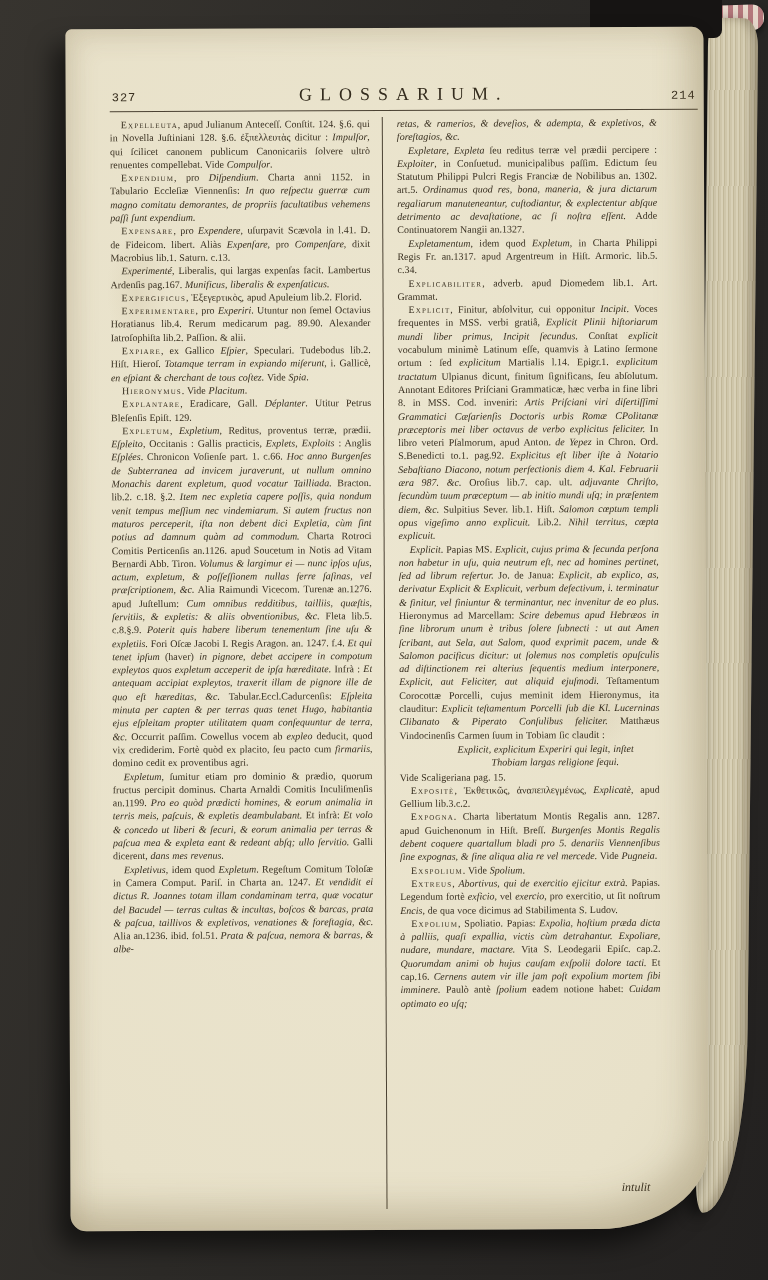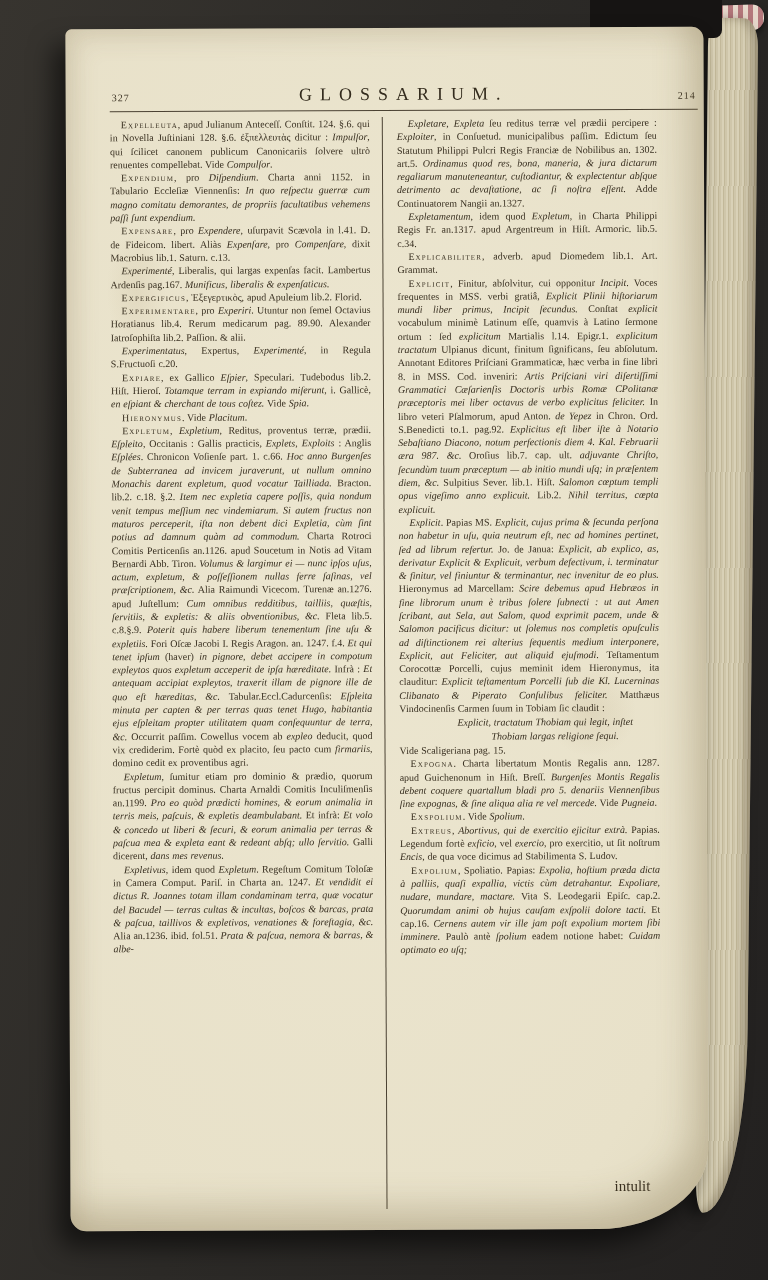--- a/index.html
+++ b/index.html
@@ -39,38 +39,38 @@
   .page::after{
     content:"";position:absolute;inset:0;pointer-events:none;
     border-radius:inherit;
     box-shadow:inset -16px -22px 34px rgba(110,92,55,.28), inset 10px 10px 24px rgba(110,92,55,.14);
   }
   .stain{position:absolute;border-radius:50%;pointer-events:none;}
   .stain-a{left:40px;top:200px;width:60px;height:120px;background:radial-gradient(closest-side,rgba(150,125,80,.10),transparent);}
   .stain-b{right:70px;top:640px;width:90px;height:90px;background:radial-gradient(closest-side,rgba(150,125,80,.12),transparent);}
   .textblock{position:absolute;left:44px;top:56px;width:588px;}
   .header-row{display:flex;align-items:baseline;padding:0 2px 4px 2px;}
-  .page-num{font-size:10px;color:#3a3122;letter-spacing:1px;}
+  .page-num{font-size:12px;color:#3a3122;letter-spacing:1px;font-family:Liberation Mono, monospace;}
   .title{flex:1;text-align:center;font-size:18px;letter-spacing:8px;color:#332b1d;}
   .header-rule{border-top:1.8px solid #4b4233;height:0;margin:1px 0 6px 0;}
   .cols{display:flex;}
   .col{
     width:260px;height:1088px;overflow:hidden;text-align:justify;
     font-size:10px;line-height:13.3px;color:#382f20;word-spacing:.3px;
   }
   .col-right{margin-left:12px;padding-left:14px;border-left:1.2px solid #4b4233;height:1092px;}
   p.para{margin:0;text-indent:11px;}
   p.noindent{text-indent:0;}
   p.verse1{text-align:left;text-indent:58px;margin-top:1px;}
   p.verse2{text-align:left;text-indent:92px;margin-bottom:1px;}
   .seg-sc{font-variant:small-caps;letter-spacing:1.1px;}
   .seg-i{font-style:italic;}
   .catchword{
     position:absolute;right:58px;bottom:34px;
-    font-size:15px;color:#382f20;
+    font-style:italic;font-size:12px;color:#382f20;
   }
 </style>
 </head>
 <body>
 
 <div class="backdrop"></div>
 <div class="endband"></div>
 <div class="fore-edge"></div>
 <div class="top-shadow"></div>
 
@@ -87,36 +87,38 @@
     <div class="header-rule"></div>
 
     <div class="cols">
       <div class="col col-left">
           <p class="para"><span class="seg-sc">Expelleuta</span><span class="seg-r">, apud Julianum Anteceſſ. Conſtit. 124. §.6. qui in Novella Juſtiniani 128. §.6. ἐξπελλευτὰς dicitur : </span><span class="seg-i">Impulſor</span><span class="seg-r">, qui ſcilicet canonem publicum Canonicariis ſolvere ultrò renuentes compellebat. Vide </span><span class="seg-i">Compulſor</span><span class="seg-r">.</span></p>
           <p class="para"><span class="seg-sc">Expendium</span><span class="seg-r">, pro </span><span class="seg-i">Diſpendium</span><span class="seg-r">. Charta anni 1152. in Tabulario Eccleſiæ Viennenſis: </span><span class="seg-i">In quo reſpectu guerræ cum magno comitatu demorantes, de propriis facultatibus vehemens paſſi ſunt expendium.</span></p>
           <p class="para"><span class="seg-sc">Expensare</span><span class="seg-r">, pro </span><span class="seg-i">Expendere</span><span class="seg-r">, uſurpavit Scævola in l.41. D. de Fideicom. libert. Aliàs </span><span class="seg-i">Expenſare</span><span class="seg-r">, pro </span><span class="seg-i">Compenſare</span><span class="seg-r">, dixit Macrobius lib.1. Saturn. c.13.</span></p>
           <p class="para"><span class="seg-i">Experimenté</span><span class="seg-r">, Liberalis, qui largas expenſas facit. Lambertus Ardenſis pag.167. </span><span class="seg-i">Munificus, liberalis &amp; expenſaticus.</span></p>
           <p class="para"><span class="seg-sc">Expergificus</span><span class="seg-r">, Ἐξεγερτικὸς, apud Apuleium lib.2. Florid.</span></p>
           <p class="para"><span class="seg-sc">Experimentare</span><span class="seg-r">, pro </span><span class="seg-i">Experiri</span><span class="seg-r">. Utuntur non ſemel Octavius Horatianus lib.4. Rerum medicarum pag. 89.90. Alexander Iatroſophiſta lib.2. Paſſion. &amp; alii.</span></p>
-          <p class="para"><span class="seg-i">Experimentatus</span><span class="seg-r">, Expertus, </span><span class="seg-i">Experimenté</span><span class="seg-r">, in Regula S.Fructuoſi c.20.</span></p>
           <p class="para"><span class="seg-sc">Expiare</span><span class="seg-r">, ex Gallico </span><span class="seg-i">Eſpier</span><span class="seg-r">, Speculari. Tudebodus lib.2. Hiſt. Hieroſ. </span><span class="seg-i">Totamque terram in expiando miſerunt</span><span class="seg-r">, i. Gallicè, </span><span class="seg-i">en eſpiant &amp; cherchant de tous coſtez.</span><span class="seg-r"> Vide </span><span class="seg-i">Spia</span><span class="seg-r">.</span></p>
           <p class="para"><span class="seg-sc">Hieronymus</span><span class="seg-r">. Vide </span><span class="seg-i">Placitum</span><span class="seg-r">.</span></p>
+          <p class="para"><span class="seg-sc">Explantare</span><span class="seg-r">, Eradicare, Gall. </span><span class="seg-i">Déplanter</span><span class="seg-r">. Utitur Petrus Bleſenſis Epiſt. 129.</span></p>
           <p class="para"><span class="seg-sc">Expletum</span><span class="seg-r">, </span><span class="seg-i">Expletium</span><span class="seg-r">, Reditus, proventus terræ, prædii. </span><span class="seg-i">Eſpleito</span><span class="seg-r">, Occitanis : Gallis practicis, </span><span class="seg-i">Explets, Exploits</span><span class="seg-r"> : Anglis </span><span class="seg-i">Eſplées</span><span class="seg-r">. Chronicon Voſienſe part. 1. c.66. </span><span class="seg-i">Hoc anno Burgenſes de Subterranea ad invicem juraverunt, ut nullum omnino Monachis darent expletum, quod vocatur Tailliada.</span><span class="seg-r"> Bracton. lib.2. c.18. §.2. </span><span class="seg-i">Item nec expletia capere poſſis, quia nondum venit tempus meſſium nec vindemiarum. Si autem fructus non maturos perceperit, iſta non debent dici Expletia, cùm ſint potius ad damnum quàm ad commodum.</span><span class="seg-r"> Charta Rotroci Comitis Perticenſis an.1126. apud Soucetum in Notis ad Vitam Bernardi Abb. Tiron. </span><span class="seg-i">Volumus &amp; largimur ei — nunc ipſos uſus, actum, expletum, &amp; poſſeſſionem nullas ferre ſaſinas, vel præſcriptionem, &amp;c.</span><span class="seg-r"> Alia Raimundi Vicecom. Turenæ an.1276. apud Juſtellum: </span><span class="seg-i">Cum omnibus redditibus, tailliis, quæſtis, ſervitiis, &amp; expletis: &amp; aliis obventionibus, &amp;c.</span><span class="seg-r"> Fleta lib.5. c.8.§.9. </span><span class="seg-i">Poterit quis habere liberum tenementum ſine uſu &amp; expletiis.</span><span class="seg-r"> Fori Oſcæ Jacobi I. Regis Aragon. an. 1247. f.4. </span><span class="seg-i">Et qui tenet ipſum</span><span class="seg-r"> (haver) </span><span class="seg-i">in pignore, debet accipere in compotum expleytos quos expletum acceperit de ipſa hæreditate.</span><span class="seg-r"> Infrà : </span><span class="seg-i">Et antequam accipiat expleytos, traxerit illam de pignore ille de quo eſt hæreditas, &amp;c.</span><span class="seg-r"> Tabular.Eccl.Cadurcenſis: </span><span class="seg-i">Eſpleita minuta per capten &amp; per terras quas tenet Hugo, habitantia ejus eſpleitam propter utilitatem quam conſequuntur de terra, &amp;c.</span><span class="seg-r"> Occurrit paſſim. Cowellus vocem ab </span><span class="seg-i">expleo</span><span class="seg-r"> deducit, quod vix crediderim. Fortè quòd ex placito, ſeu pacto cum </span><span class="seg-i">firmariis</span><span class="seg-r">, domino cedit ex proventibus agri.</span></p>
           <p class="para"><span class="seg-i">Expletum</span><span class="seg-r">, ſumitur etiam pro dominio &amp; prædio, quorum fructus percipit dominus. Charta Arnaldi Comitis Inculiſmenſis an.1199. </span><span class="seg-i">Pro eo quòd prædicti homines, &amp; eorum animalia in terris meis, paſcuis, &amp; expletis deambulabant.</span><span class="seg-r"> Et infrà: </span><span class="seg-i">Et volo &amp; concedo ut liberi &amp; ſecuri, &amp; eorum animalia per terras &amp; paſcua mea &amp; expleta eant &amp; redeant abſq; ullo ſervitio.</span><span class="seg-r"> Galli dicerent, </span><span class="seg-i">dans mes revenus</span><span class="seg-r">.</span></p>
           <p class="para"><span class="seg-i">Expletivus</span><span class="seg-r">, idem quod </span><span class="seg-i">Expletum</span><span class="seg-r">. Regeſtum Comitum Toloſæ in Camera Comput. Pariſ. in Charta an. 1247. </span><span class="seg-i">Et vendidit ei dictus R. Joannes totam illam condaminam terra, quæ vocatur del Bacudel — terras cultas &amp; incultas, boſcos &amp; barcas, prata &amp; paſcua, taillivos &amp; expletivos, venationes &amp; foreſtagia, &amp;c.</span><span class="seg-r"> Alia an.1236. ibid. fol.51. </span><span class="seg-i">Prata &amp; paſcua, nemora &amp; barras, &amp; albe-</span></p>
         </div>
       <div class="col col-right">
+          <p class="para noindent"><span class="seg-i">retas, &amp; ramerios, &amp; deveſios, &amp; adempta, &amp; expletivos, &amp; foreſtagios, &amp;c.</span></p>
           <p class="para"><span class="seg-i">Expletare</span><span class="seg-r">, </span><span class="seg-i">Expleta</span><span class="seg-r"> ſeu reditus terræ vel prædii percipere : </span><span class="seg-i">Exploiter</span><span class="seg-r">, in Conſuetud. municipalibus paſſim. Edictum ſeu Statutum Philippi Pulcri Regis Franciæ de Nobilibus an. 1302. art.5. </span><span class="seg-i">Ordinamus quod res, bona, maneria, &amp; jura dictarum regaliarum manuteneantur, cuſtodiantur, &amp; explectentur abſque detrimento ac devaſtatione, ac ſi noſtra eſſent.</span><span class="seg-r"> Adde Continuatorem Nangii an.1327.</span></p>
           <p class="para"><span class="seg-i">Expletamentum</span><span class="seg-r">, idem quod </span><span class="seg-i">Expletum</span><span class="seg-r">, in Charta Philippi Regis Fr. an.1317. apud Argentreum in Hiſt. Armoric. lib.5. c.34.</span></p>
           <p class="para"><span class="seg-sc">Explicabiliter</span><span class="seg-r">, adverb. apud Diomedem lib.1. Art. Grammat.</span></p>
           <p class="para"><span class="seg-sc">Explicit</span><span class="seg-r">, Finitur, abſolvitur, cui opponitur </span><span class="seg-i">Incipit</span><span class="seg-r">. Voces frequentes in MSS. verbi gratiâ, </span><span class="seg-i">Explicit Plinii hiſtoriarum mundi liber primus, Incipit ſecundus.</span><span class="seg-r"> Conſtat </span><span class="seg-i">explicit</span><span class="seg-r"> vocabulum minimè Latinum eſſe, quamvis à Latino ſermone ortum : ſed </span><span class="seg-i">explicitum</span><span class="seg-r"> Martialis l.14. Epigr.1. </span><span class="seg-i">explicitum tractatum</span><span class="seg-r"> Ulpianus dicunt, finitum ſignificans, ſeu abſolutum. Annotant Editores Priſciani Grammaticæ, hæc verba in fine libri 8. in MSS. Cod. inveniri: </span><span class="seg-i">Artis Priſciani viri diſertiſſimi Grammatici Cæſarienſis Doctoris urbis Romæ CPolitanæ præceptoris mei liber octavus de verbo explicitus feliciter.</span><span class="seg-r"> In libro veteri Pſalmorum, apud Anton. </span><span class="seg-i">de Yepez</span><span class="seg-r"> in Chron. Ord. S.Benedicti to.1. pag.92. </span><span class="seg-i">Explicitus eſt liber iſte à Notario Sebaſtiano Diacono, notum perfectionis diem 4. Kal. Februarii æra 987. &amp;c.</span><span class="seg-r"> Oroſius lib.7. cap. ult. </span><span class="seg-i">adjuvante Chriſto, ſecundùm tuum præceptum — ab initio mundi uſq; in præſentem diem, &amp;c.</span><span class="seg-r"> Sulpitius Sever. lib.1. Hiſt. </span><span class="seg-i">Salomon cœptum templi opus vigeſimo anno explicuit.</span><span class="seg-r"> Lib.2. </span><span class="seg-i">Nihil territus, cœpta explicuit.</span></p>
           <p class="para"><span class="seg-i">Explicit</span><span class="seg-r">. Papias MS. </span><span class="seg-i">Explicit, cujus prima &amp; ſecunda perſona non habetur in uſu, quia neutrum eſt, nec ad homines pertinet, ſed ad librum refertur.</span><span class="seg-r"> Jo. de Janua: </span><span class="seg-i">Explicit, ab explico, as, derivatur Explicit &amp; Explicuit, verbum defectivum, i. terminatur &amp; finitur, vel finiuntur &amp; terminantur, nec invenitur de eo plus.</span><span class="seg-r"> Hieronymus ad Marcellam: </span><span class="seg-i">Scire debemus apud Hebræos in fine librorum unum è tribus ſolere ſubnecti : ut aut Amen ſcribant, aut Sela, aut Salom, quod exprimit pacem, unde &amp; Salomon pacificus dicitur: ut ſolemus nos completis opuſculis ad diſtinctionem rei alterius ſequentis medium interponere, Explicit, aut Feliciter, aut aliquid ejuſmodi.</span><span class="seg-r"> Teſtamentum Corocottæ Porcelli, cujus meminit idem Hieronymus, ita clauditur: </span><span class="seg-i">Explicit teſtamentum Porcelli ſub die Kl. Lucerninas Clibanato &amp; Piperato Conſulibus feliciter.</span><span class="seg-r"> Matthæus Vindocinenſis Carmen ſuum in Tobiam ſic claudit :</span></p>
-          <p class="para verse1"><span class="seg-i">Explicit, tractatum Thobiam qui legit, inſtet</span></p>
+          <p class="para verse1"><span class="seg-i">Explicit, explicitum Experiri qui legit, inſtet</span></p>
           <p class="para verse2"><span class="seg-i">Thobiam largas religione ſequi.</span></p>
           <p class="para noindent"><span class="seg-r">Vide Scaligeriana pag. 15.</span></p>
+          <p class="para"><span class="seg-sc">Expositè</span><span class="seg-r">, Ἐκθετικῶς, ἀναπεπλεγμένως, </span><span class="seg-i">Explicatè</span><span class="seg-r">, apud Gellium lib.3.c.2.</span></p>
           <p class="para"><span class="seg-sc">Expogna</span><span class="seg-r">. Charta libertatum Montis Regalis ann. 1287. apud Guichenonum in Hiſt. Breſſ. </span><span class="seg-i">Burgenſes Montis Regalis debent coquere quartallum bladi pro 5. denariis Viennenſibus ſine expognas, &amp; ſine aliqua alia re vel mercede.</span><span class="seg-r"> Vide </span><span class="seg-i">Pugneia</span><span class="seg-r">.</span></p>
           <p class="para"><span class="seg-sc">Exspolium</span><span class="seg-r">. Vide </span><span class="seg-i">Spolium</span><span class="seg-r">.</span></p>
           <p class="para"><span class="seg-sc">Extreus</span><span class="seg-r">, </span><span class="seg-i">Abortivus, qui de exercitio ejicitur extrà.</span><span class="seg-r"> Papias. Legendum fortè </span><span class="seg-i">exficio</span><span class="seg-r">, vel </span><span class="seg-i">exercio</span><span class="seg-r">, pro exercitio, ut ſit noſtrum </span><span class="seg-i">Encis</span><span class="seg-r">, de qua voce dicimus ad Stabilimenta S. Ludov.</span></p>
           <p class="para"><span class="seg-sc">Expolium</span><span class="seg-r">, Spoliatio. Papias: </span><span class="seg-i">Expolia, hoſtium præda dicta à palliis, quaſi expallia, victis cùm detrahantur. Expoliare, nudare, mundare, mactare.</span><span class="seg-r"> Vita S. Leodegarii Epiſc. cap.2. </span><span class="seg-i">Quorumdam animi ob hujus cauſam exſpolii dolore tacti.</span><span class="seg-r"> Et cap.16. </span><span class="seg-i">Cernens autem vir ille jam poſt expolium mortem ſibi imminere.</span><span class="seg-r"> Paulò antè </span><span class="seg-i">ſpolium</span><span class="seg-r"> eadem notione habet: </span><span class="seg-i">Cuidam optimato eo uſq;</span></p>
         </div>
     </div>
   </div>
 
   <div class="catchword">intulit</div>
 </div>

